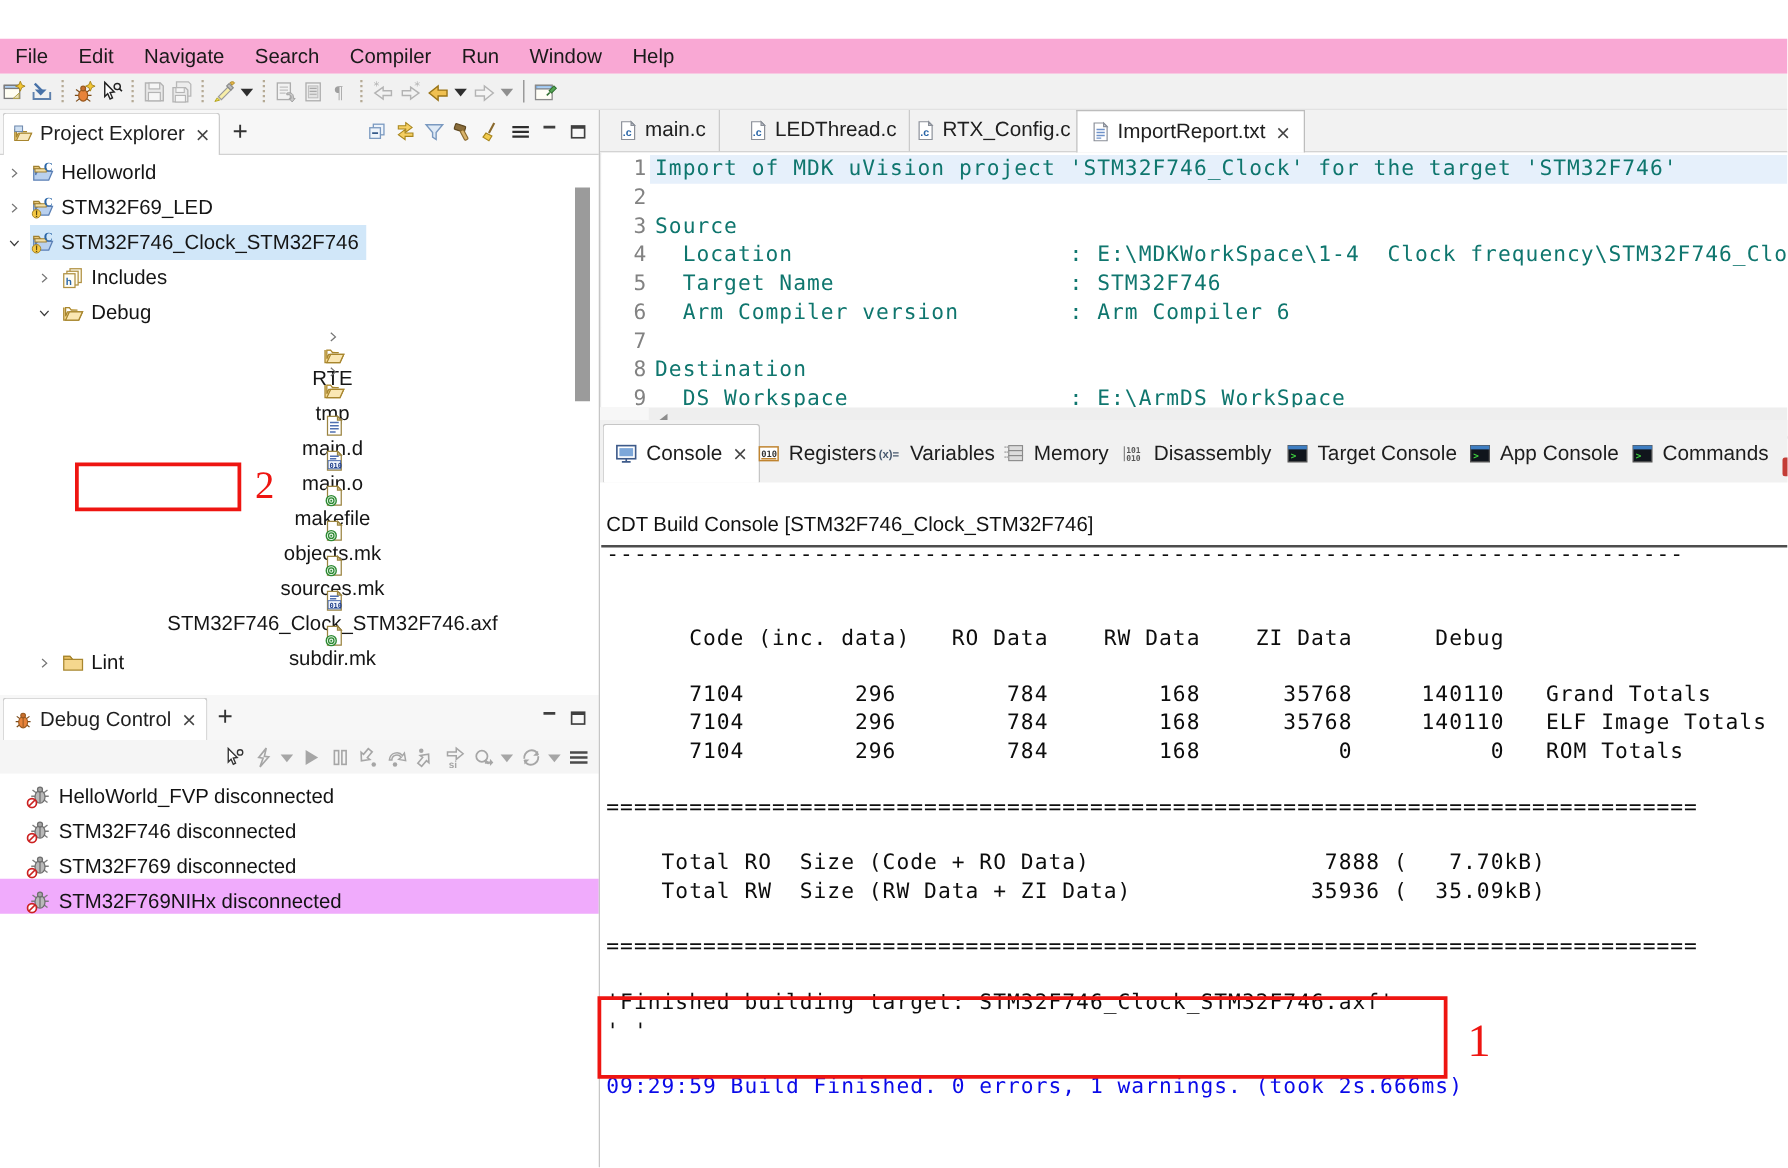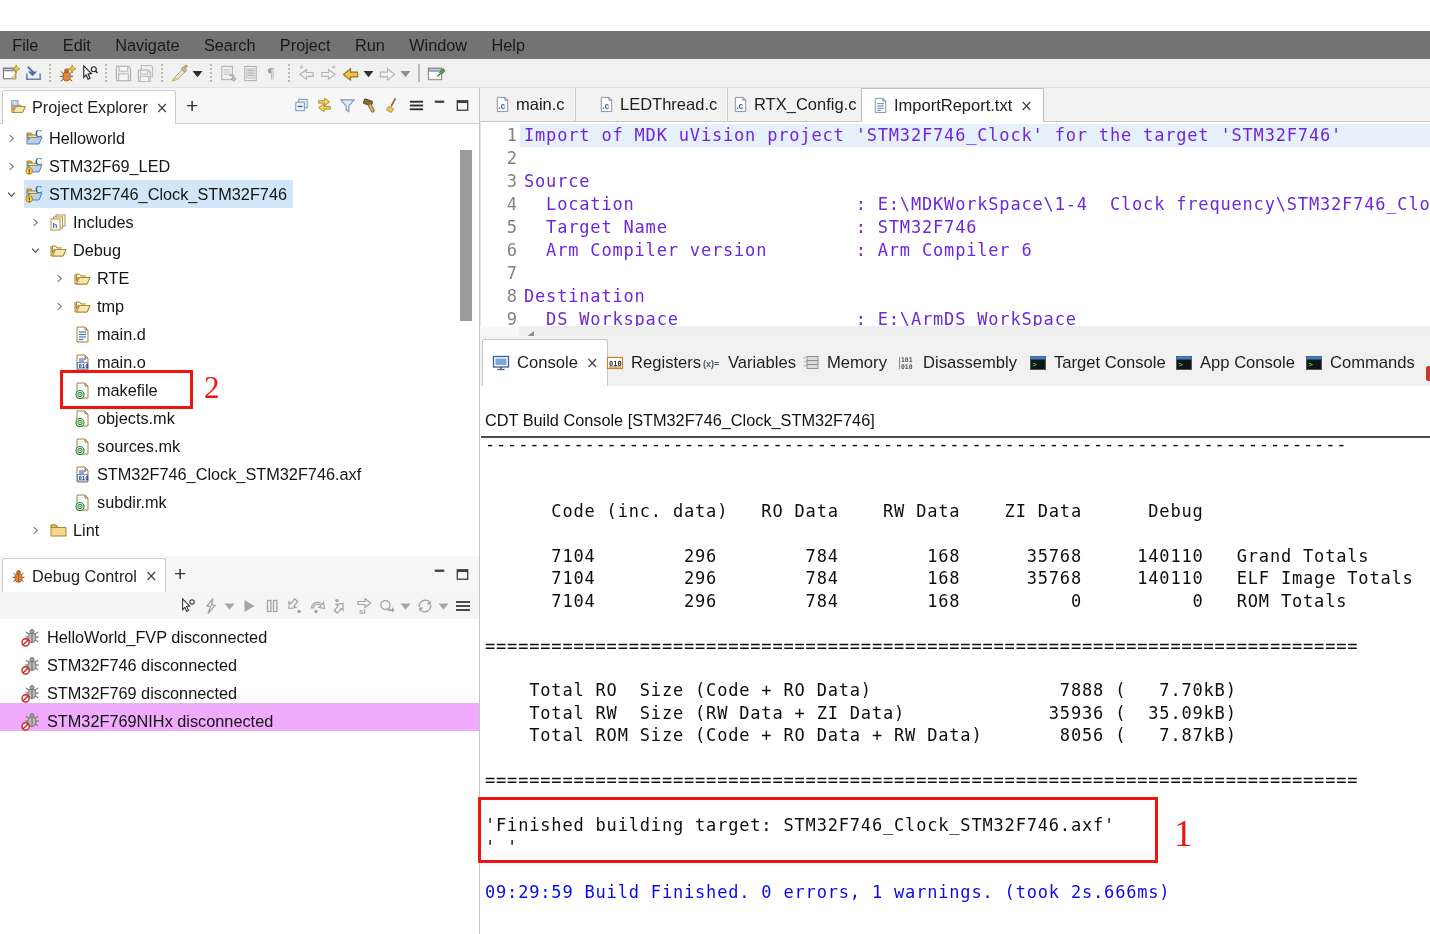--- a/index.html
+++ b/index.html
@@ -8,21 +8,21 @@
   #win { position:relative; width:1430px; height:934px; background:#fff; }
 
   
   .titlebar { position:absolute; left:0; top:0; width:1430px; height:31px;
     background:#eef3fa; display:flex; align-items:center; }
   .titlebar .logo { width:22px; height:22px; margin-left:7px; }
   .titlebar .ttext { margin-left:9px; font-size:17.2px; color:#121212; }
 
   
   .menubar { position:absolute; left:0; top:31px; width:1430px; height:28px;
-    background:#737373; display:flex; align-items:center; }
+    background:#f9a8d4; display:flex; align-items:center; }
   .mitem { font-size:16.3px; color:#1a1a1a; padding:0 12.2px; line-height:28px; }
   .mitem:first-child { margin-left:0px; }
 
   
   .toolbar { position:absolute; left:0; top:59px; width:1430px; height:29px;
     background:#f1f1f1; border-bottom:1px solid #e2e2e2; display:flex; align-items:center; }
   .tbtn { width:22px; height:24px; display:flex; align-items:center; justify-content:center; flex:0 0 auto; }
   .tbtn svg { width:19px; height:19px; }
   .tbtn.narrow { width:15px; }
   .tbtn.sep { width:12px; }
@@ -43,21 +43,21 @@
 
   
   #pe-head { left:0; top:88px; width:479px; height:36px; }
   #pe-tree { position:absolute; left:0; top:124px; width:479px; height:432px;
     background:#fff; overflow:hidden; }
   .trow { position:relative; height:28px; display:flex; align-items:center; }
   .trow .chev { width:11px; height:11px; margin-left:6px; flex:0 0 auto; }
   .trow .ticon { width:19px; height:19px; margin-left:8px; flex:0 0 auto; }
   .trow .tlabel { margin-left:5px; font-size:16.3px; color:#151515; white-space:nowrap; position:relative; }
   .trow.lvl1 { padding-left:24px; }
-  .trow.lvl2 { padding-left:48px; }
+  .trow.lvl2 { padding-left:48px;flex-direction:column; }
   .trow .selbg { display:none; }
   .trow.sel .selbg { display:block; position:absolute; left:24px; top:0; height:28px; width:269px;
     background:#d1e7f9; }
   .trow.sel .ticon, .trow.sel .tlabel, .trow.sel .chev { position:relative; }
   #pe-scroll { position:absolute; left:460px; top:150px; width:12px; height:171px;
     background:#9b9b9b; }
 
   
   #dc-head { left:0; top:556px; width:479px; height:36px; border-bottom:none; }
   #dc-tools { position:absolute; left:0; top:592px; width:479px; height:27px;
@@ -84,21 +84,21 @@
   .etab .etlabel { font-size:16.5px; color:#202020; white-space:nowrap; }
   .etab .closex { display:none; }
   .etab.active { background:#fff; border:1px solid #bdbdbd; border-bottom:none; height:34px; z-index:2; }
   .etab.active .closex { display:inline; }
   #ed-code { position:absolute; left:480px; top:122px; width:950px; height:204px;
     background:#fff; overflow:hidden; border-left:1px solid #e8e8e8; padding-top:2px; }
   .eline { display:flex; height:23px; line-height:23px;
     font-family:"DejaVu Sans Mono", monospace; font-size:17px; letter-spacing:0.82px; }
   .eline .eno { width:39px; flex:0 0 auto; text-align:right; padding-right:3px; color:#828282;
     letter-spacing:0; background:#fff; }
-  .eline .etx { flex:1; white-space:pre; color:#6d28d9; padding-left:4px; overflow:hidden; }
+  .eline .etx { flex:1; white-space:pre; color:#0f766e; padding-left:4px; overflow:hidden; }
   .eline.hl .etx { background:#e6f0fb; }
   #ed-hscroll { position:absolute; left:480px; top:326px; width:950px; height:25px;
     background:#eeeeee; border-bottom:2px solid #9b9b9b; }
   #ed-hscroll .corner { position:absolute; left:0; top:0; width:39px; height:23px; background:#f7f7f7; }
   #ed-hscroll .larr { position:absolute; left:45px; top:5px; width:0; height:0;
     border-top:7px solid transparent; border-bottom:7px solid transparent; border-right:9px solid #8c8c8c; }
 
   
   #cs-area { position:absolute; left:480px; top:351px; width:950px; height:583px; background:#fff; }
   #cs-tabs { position:absolute; left:480px; top:336px; width:1026px; height:50px; background:#f1f1f1; }
@@ -468,21 +468,21 @@
 
 <div id="win">
 
 
   <div class="menubar">
 
   <span class="mitem">File</span>
       <span class="mitem">Edit</span>
       <span class="mitem">Navigate</span>
       <span class="mitem">Search</span>
-      <span class="mitem">Project</span>
+      <span class="mitem">Compiler</span>
       <span class="mitem">Run</span>
       <span class="mitem">Window</span>
       <span class="mitem">Help</span>
     </div>
 
   <div class="toolbar">
 
   <span class="tbtn">
         <svg>
           <use href="#i-newwiz"></use>
@@ -1092,21 +1092,20 @@
       <div class="cline">      Code (inc. data)   RO Data    RW Data    ZI Data      Debug   </div>
       <div class="cline"></div>
       <div class="cline">      7104        296        784        168      35768     140110   Grand Totals</div>
       <div class="cline">      7104        296        784        168      35768     140110   ELF Image Totals</div>
       <div class="cline">      7104        296        784        168          0          0   ROM Totals</div>
       <div class="cline"></div>
       <div class="cline">===============================================================================</div>
       <div class="cline"></div>
       <div class="cline">    Total RO  Size (Code + RO Data)                 7888 (   7.70kB)</div>
       <div class="cline">    Total RW  Size (RW Data + ZI Data)             35936 (  35.09kB)</div>
-      <div class="cline">    Total ROM Size (Code + RO Data + RW Data)       8056 (   7.87kB)</div>
       <div class="cline"></div>
       <div class="cline">===============================================================================</div>
       <div class="cline"></div>
       <div class="cline">'Finished building target: STM32F746_Clock_STM32F746.axf'</div>
       <div class="cline">' '</div>
       <div class="cline"></div>
       <div class="cline blue">09:29:59 Build Finished. 0 errors, 1 warnings. (took 2s.666ms)</div>
     </div>
 
   <div class="redbox" id="redbox-2"></div>

